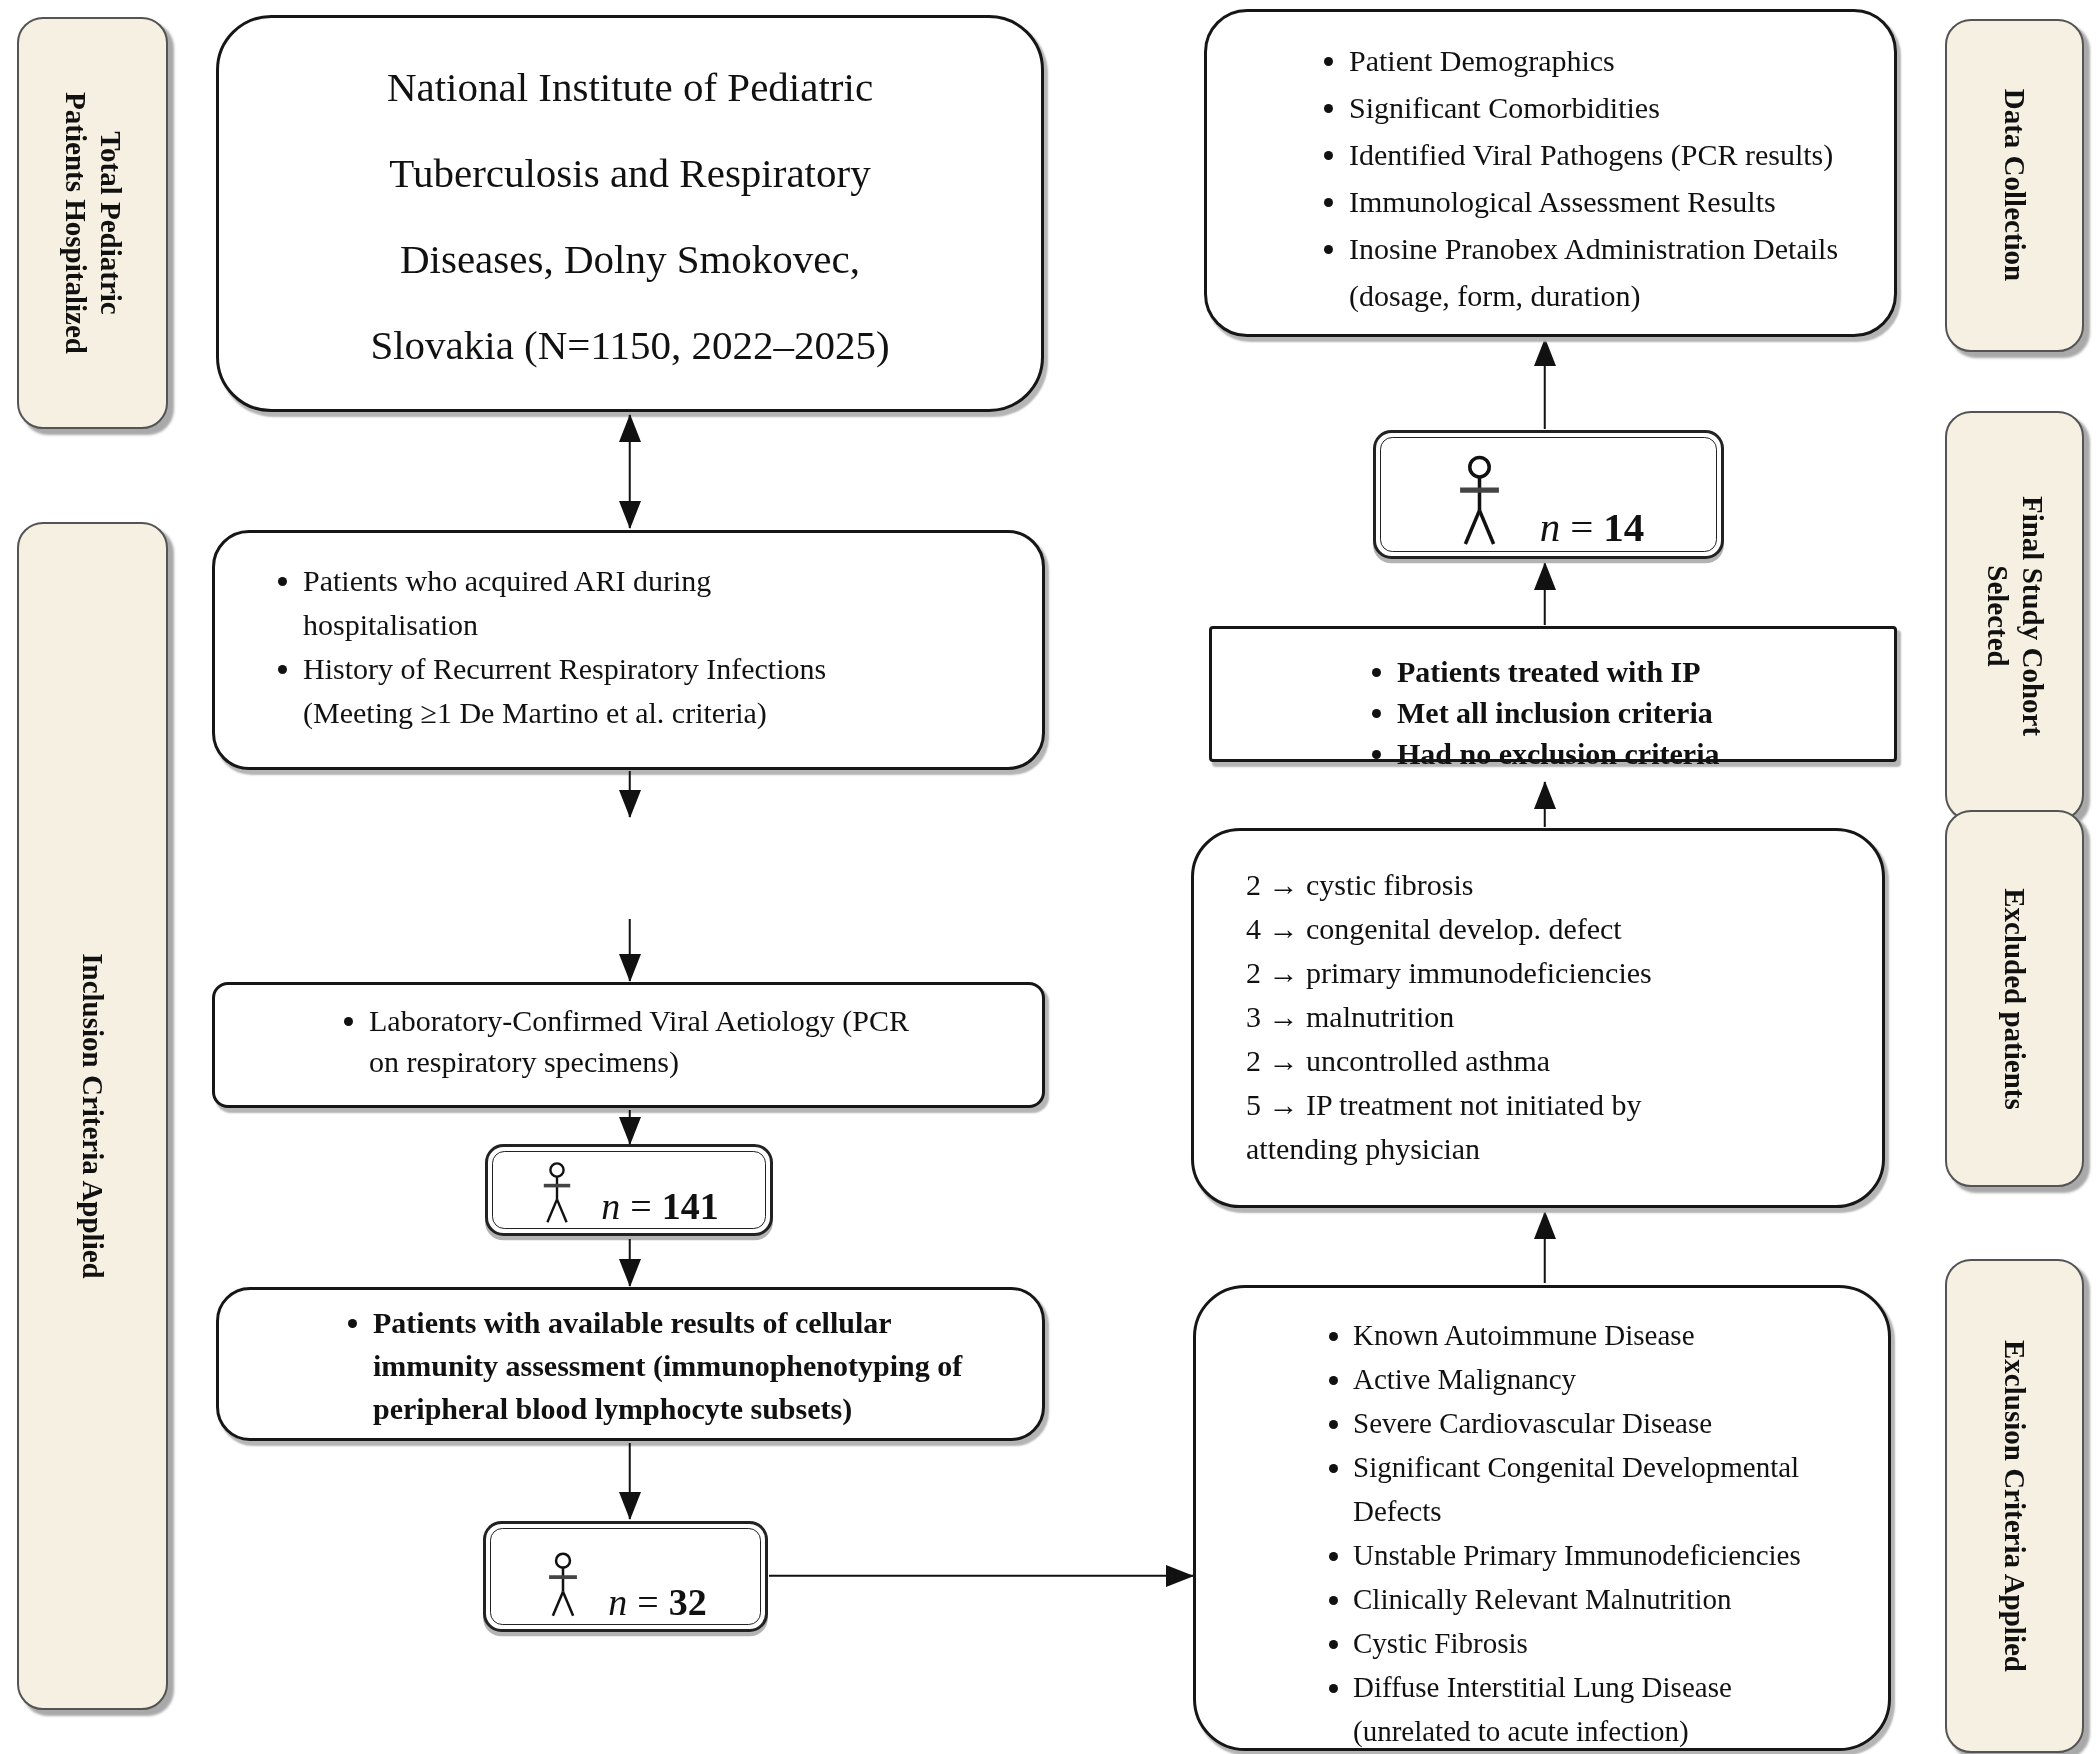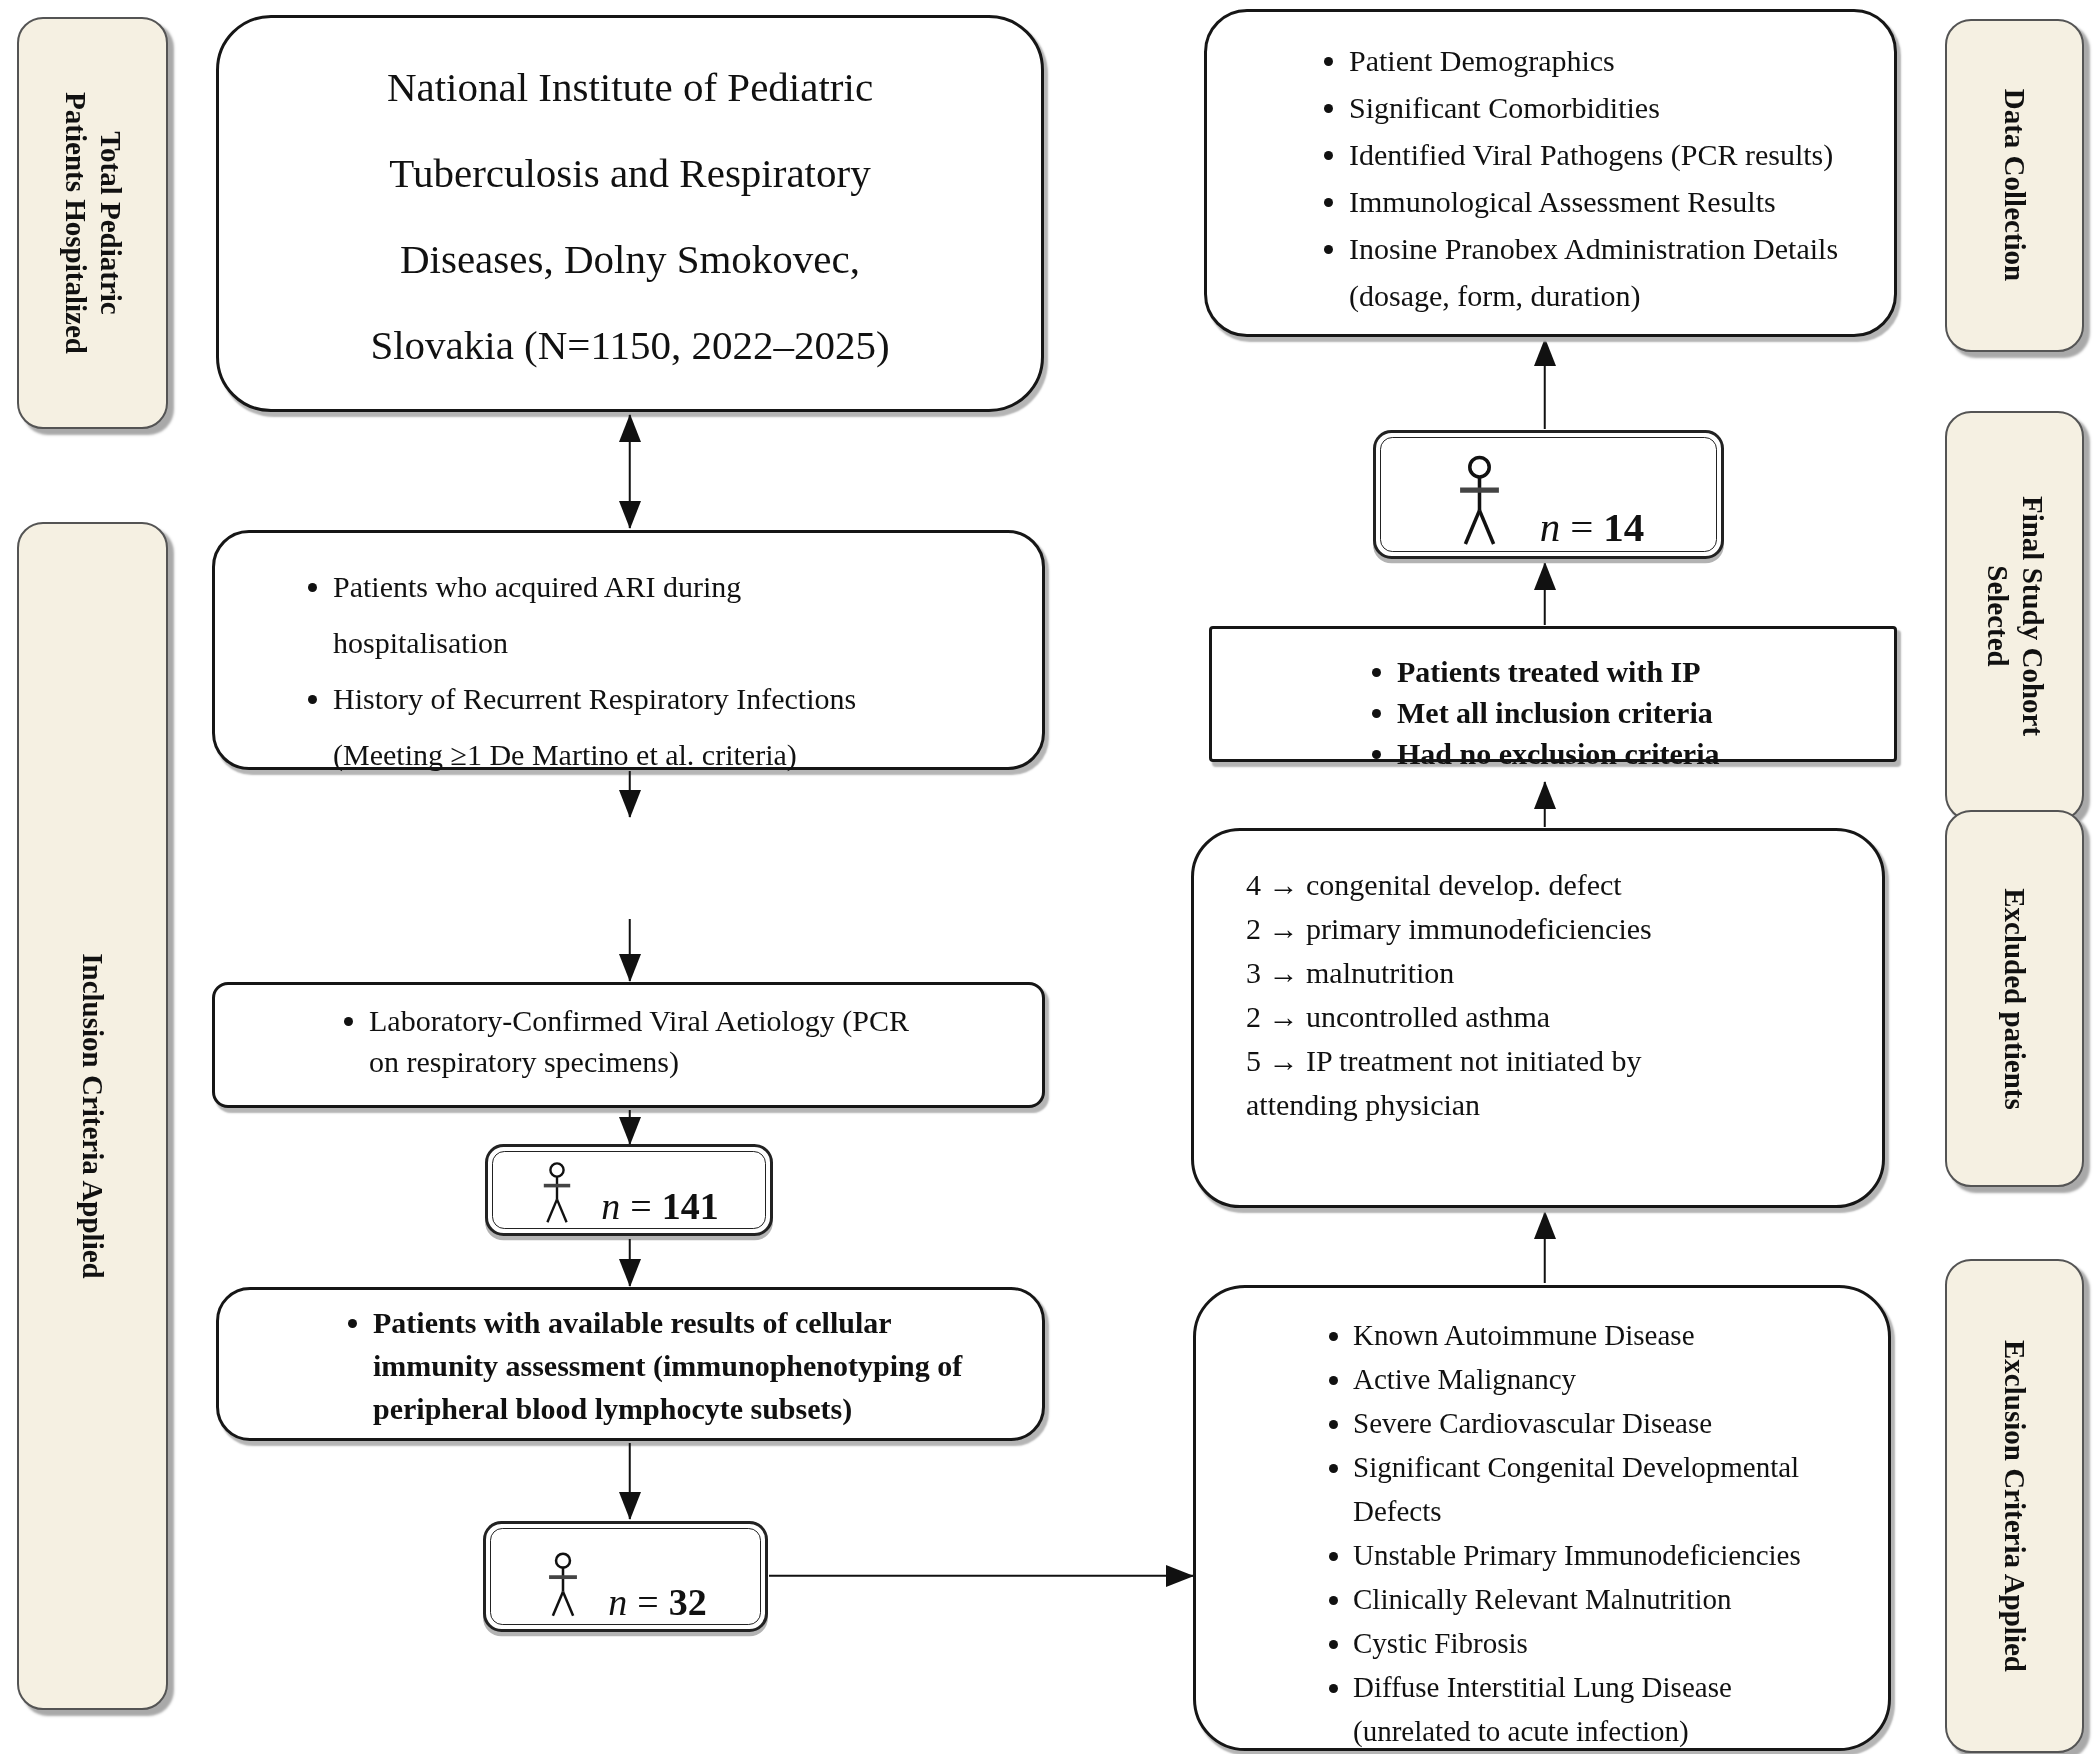--- a/index.html
+++ b/index.html
@@ -97,21 +97,21 @@
     <div>Slovakia (N=1150, 2022–2025)</div>
   </div>
 
   <div class="arr" style="left:617px;top:415px;height:113px;">
     <div class="shaft"></div>
       <div class="head head-up"></div>
       <div class="head head-down"></div>
   </div>
 
   <div class="fbox" style="left:212px;top:530px;width:833px;height:240px;border-radius:37px;padding:26px 37px 0 0;">
-    <ul class="bullets" style="padding-left:118px;line-height:56px;font-family:Liberation Serif, serif;">
+    <ul class="bullets" style="padding-left:88px;line-height:44px;font-family:Liberation Serif, serif;">
       <li>Patients who acquired ARI during
 hospitalisation</li>
       <li>History of Recurrent Respiratory Infections
 (Meeting ≥1 De Martino et al. criteria)</li>
     </ul>
   </div>
 
   <div class="arr" style="left:617px;top:771px;height:46px;">
     <div class="shaft"></div>
       <div class="head head-down"></div>
@@ -199,20 +199,21 @@
       <li>Moderate-severe uncontrolled asthma</li>
     </ul>
   </div>
 
   <div class="arr" style="left:1532px;top:1212px;height:71px;">
     <div class="shaft"></div>
       <div class="head head-up"></div>
   </div>
 
   <div class="fbox" style="left:1191px;top:828px;width:694px;height:380px;border-radius:49px;padding:32px 18.5px 0 52px;font-size:30px;line-height:44px;">
+    <div style="white-space:pre-line;">2 → cystic fibrosis</div>
     <div style="white-space:pre-line;">4 → congenital develop. defect</div>
     <div style="white-space:pre-line;">2 → primary immunodeficiencies</div>
     <div style="white-space:pre-line;">3 → malnutrition</div>
     <div style="white-space:pre-line;">2 → uncontrolled asthma</div>
     <div style="white-space:pre-line;">5 →  IP treatment not initiated by
 attending physician</div>
   </div>
 
   <div class="arr" style="left:1532px;top:782px;height:45px;">
     <div class="shaft"></div>

